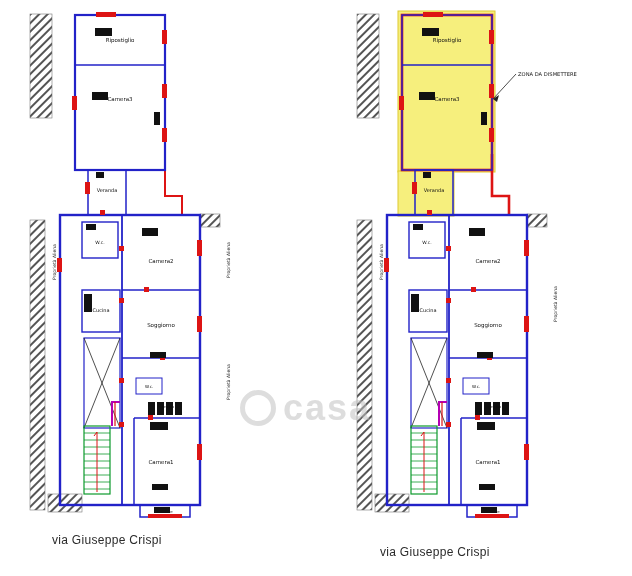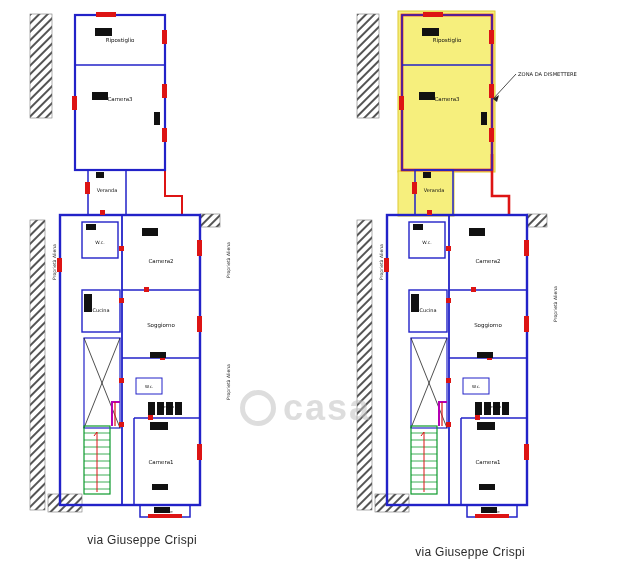--- a/index.html
+++ b/index.html
@@ -5,21 +5,21 @@
   html,body{margin:0;padding:0;}
   body{
     width:632px;height:576px;position:relative;overflow:hidden;
     background:#ffffff;font-family:"DejaVu Sans",sans-serif;
   }
   .plan-svg{position:absolute;top:4px;}
   #plan-left-svg{left:14px;}
   #plan-right-svg{left:341px;}
   svg text{font-family:"DejaVu Sans",sans-serif;fill:#111;}
   .caption{
-    position:absolute;width:180px;text-align:center;
+    position:absolute;width:180px;text-align:left;
     font-size:12px;color:#2b2b2b;letter-spacing:0.3px;
     font-family:"Liberation Sans",sans-serif;
   }
   #caption-left{left:52px;top:533px;}
   #caption-right{left:380px;top:545px;}
   .watermark{
     position:absolute;left:240px;top:390px;display:flex;align-items:center;gap:7px;
     opacity:0.55;pointer-events:none;z-index:5;
   }
   .wm-circle{

